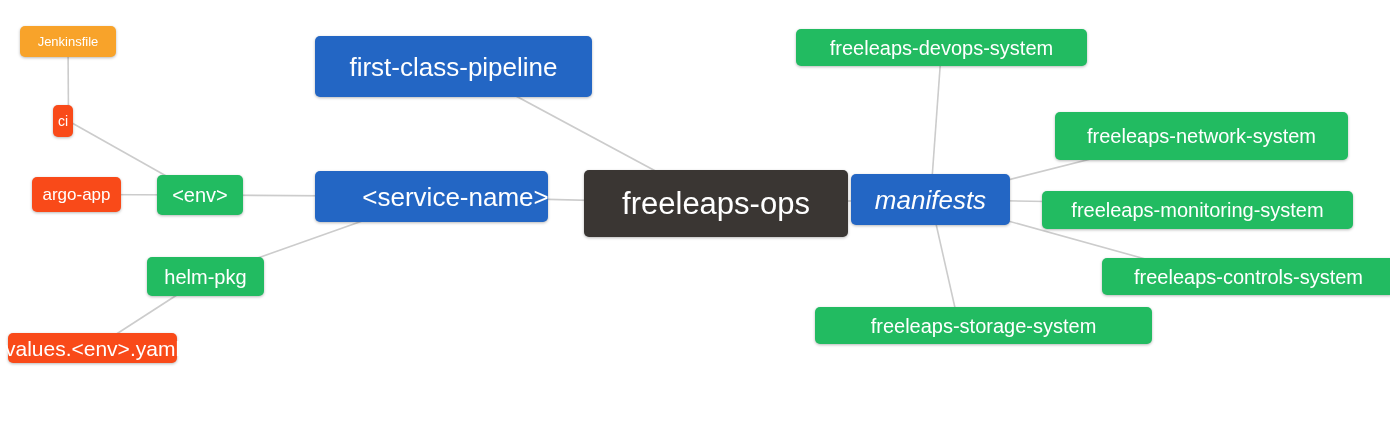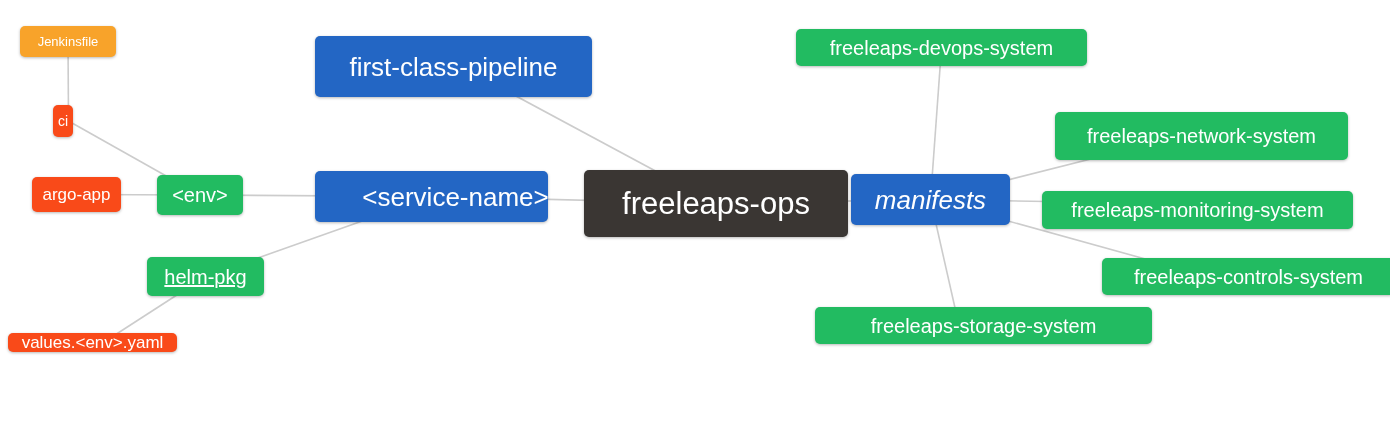--- a/index.html
+++ b/index.html
@@ -62,24 +62,24 @@
       <line x1="1197.5" y1="204" x2="930.5" y2="199.5" stroke="#CCCCCC" stroke-width="1.6"></line>
       <line x1="1208.5" y1="276.5" x2="930.5" y2="199.5" stroke="#CCCCCC" stroke-width="1.6"></line>
       <line x1="959" y1="325.5" x2="930.5" y2="199.5" stroke="#CCCCCC" stroke-width="1.6"></line>
     </svg>
   <div class="nodes-layer">
       <div class="node" style="left: 584px; top: 170px; width: 264px; height: 67px; font-size: 31px; background: rgb(58, 54, 51); color: rgb(255, 255, 255);">freeleaps-ops</div>
       <div class="node" style="left: 315px; top: 36px; width: 277px; height: 61px; font-size: 26px; background: rgb(35, 102, 196); color: rgb(255, 255, 255);">first-class-pipeline</div>
       <div class="node" style="left: 315px; top: 171px; width: 233px; height: 51px; font-size: 26px; background: rgb(35, 102, 196); color: rgb(255, 255, 255); padding-left: 48px;">&lt;service-name&gt;</div>
       <div class="node" style="left: 851px; top: 174px; width: 159px; height: 51px; font-size: 26px; background: rgb(35, 102, 196); color: rgb(255, 255, 255); font-style: italic;">manifests</div>
       <div class="node" style="left: 157px; top: 175px; width: 86px; height: 40px; font-size: 20px; background: rgb(34, 187, 97); color: rgb(255, 255, 255);">&lt;env&gt;</div>
-      <div class="node" style="left: 147px; top: 257px; width: 117px; height: 39px; font-size: 20px; background: rgb(34, 187, 97); color: rgb(255, 255, 255); text-decoration: underline;">helm-pkg</div>
+      <div class="node" style="left: 147px; top: 257px; width: 117px; height: 39px; font-size: 20px; background: rgb(34, 187, 97); color: rgb(255, 255, 255);">helm-pkg</div>
       <div class="node" style="left: 53px; top: 105px; width: 20px; height: 32px; font-size: 14px; background: rgb(249, 74, 25); color: rgb(255, 255, 255);">ci</div>
       <div class="node" style="left: 32px; top: 177px; width: 89px; height: 35px; font-size: 17px; background: rgb(249, 74, 25); color: rgb(255, 255, 255);">argo-app</div>
-      <div class="node" style="left: 8px; top: 333px; width: 169px; height: 19px; font-size: 17px; background: rgb(249, 74, 25); color: rgb(255, 255, 255);">values.&lt;env&gt;.yaml</div>
+      <div class="node" style="left: 8px; top: 333px; width: 169px; height: 30px; font-size: 21px; background: rgb(249, 74, 25); color: rgb(255, 255, 255);">values.&lt;env&gt;.yaml</div>
       <div class="node" style="left: 796px; top: 29px; width: 291px; height: 37px; font-size: 20px; background: rgb(34, 187, 97); color: rgb(255, 255, 255);">freeleaps-devops-system</div>
       <div class="node" style="left: 20px; top: 26px; width: 96px; height: 31px; font-size: 13px; background: rgb(248, 163, 42); color: rgb(255, 255, 255);">Jenkinsfile</div>
       <div class="node" style="left: 1055px; top: 112px; width: 293px; height: 48px; font-size: 20px; background: rgb(34, 187, 97); color: rgb(255, 255, 255);">freeleaps-network-system</div>
       <div class="node" style="left: 1042px; top: 185px; width: 311px; height: 38px; font-size: 20px; background: rgb(34, 187, 97); color: rgb(255, 255, 255); margin-top: 6px;">freeleaps-monitoring-system</div>
       <div class="node" style="left: 1062px; top: 258px; width: 293px; height: 37px; font-size: 20px; background: rgb(34, 187, 97); color: rgb(255, 255, 255); margin-left: 40px;">freeleaps-controls-system</div>
       <div class="node" style="left: 815px; top: 307px; width: 337px; height: 37px; font-size: 20px; background: rgb(34, 187, 97); color: rgb(255, 255, 255);">freeleaps-storage-system</div>
     </div>
 </div>
 
 </body></html>

